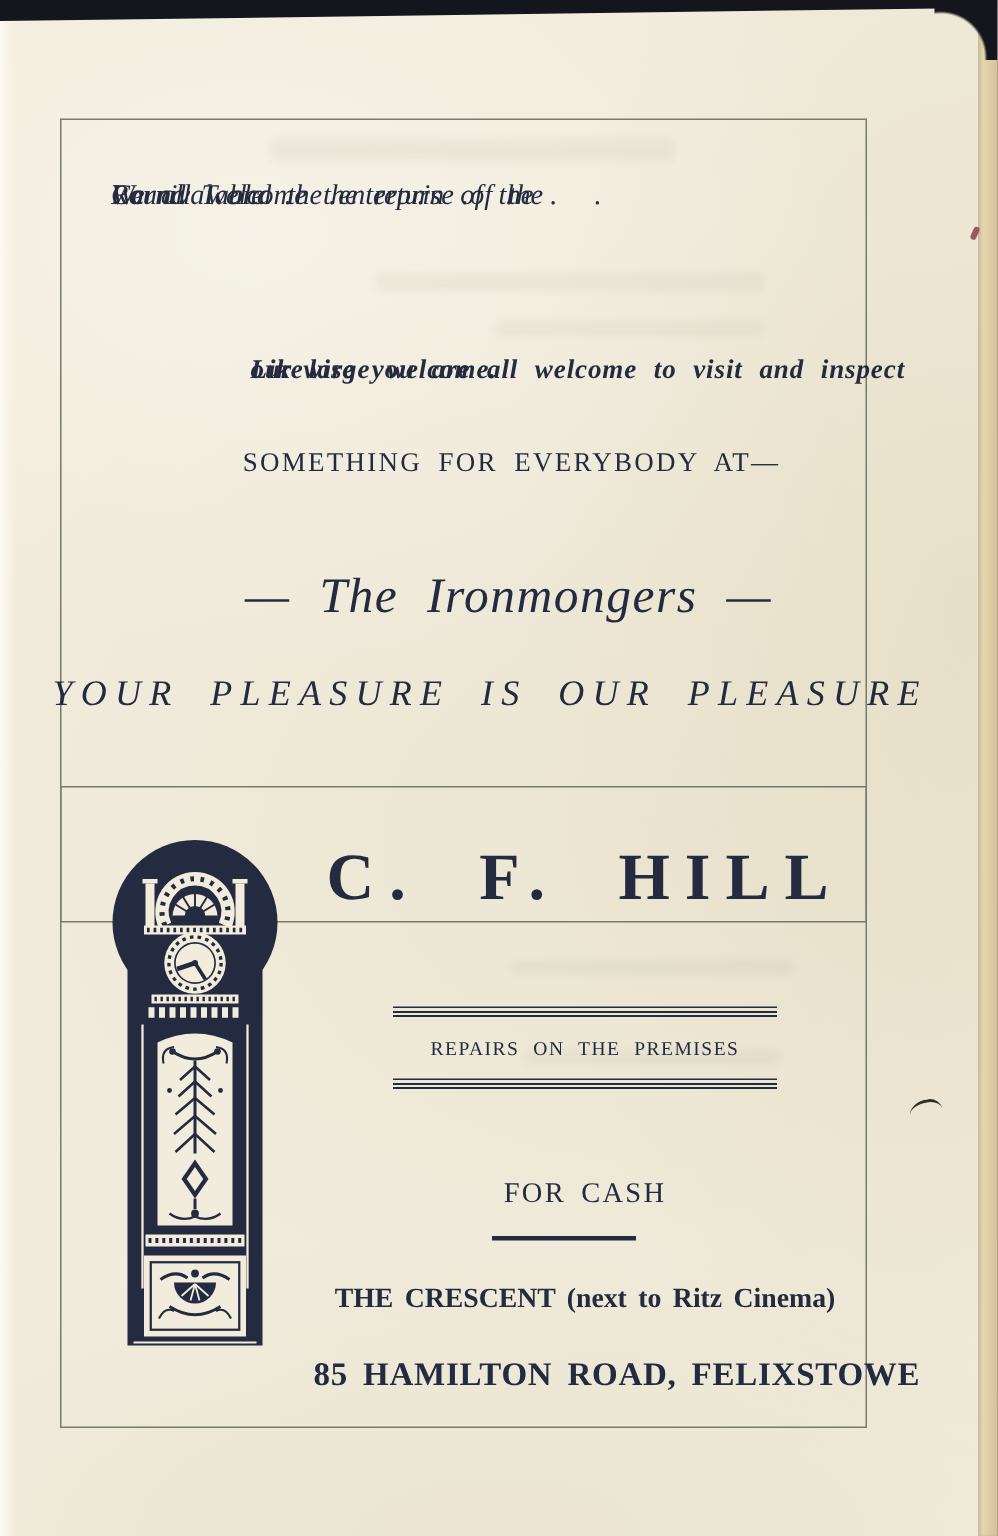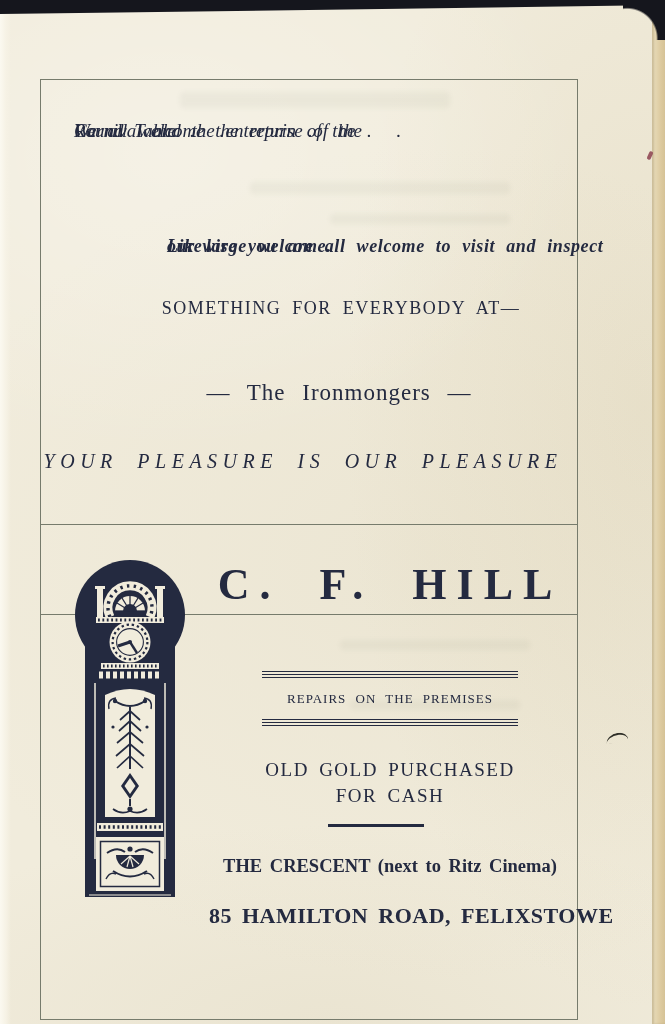--- a/index.html
+++ b/index.html
@@ -27,36 +27,36 @@
   .corner-tr{position:absolute;right:0;top:0;width:42px;height:40px;
     background:radial-gradient(circle at 10% 96%, rgba(0,0,0,0) 0 29px, #15161d 31px);}
   .speck-red{position:absolute;left:648px;top:151px;width:4px;height:9px;background:#8c3f4e;
     border-radius:2px;transform:rotate(24deg);opacity:.85;}
   .squiggle{position:absolute;left:606px;top:733px;width:22px;height:8px;
     border-top:2.4px solid #2e2e27;border-radius:60% 40% 0 0/100% 80% 0 0;transform:rotate(-7deg);}
   .ghost{position:absolute;background:#5f6b55;opacity:.055;filter:blur(2.5px);border-radius:4px;}
 
   .ad-box{position:absolute;left:40px;width:538px;border:1.6px solid #767b6c;box-sizing:border-box;}
   #underwoods-box{top:79px;height:536px;}
-  #hill-box{top:524px;height:496px;}
+  #hill-box{top:524px;height:428px;}
   .ad-box *{position:absolute;}
 
   .ink{color:#242a40;}
   .center{left:0;right:0;text-align:center;white-space:nowrap;}
 
   
   .intro{left:33px;top:38px;font-style:italic;font-size:19px;line-height:26px;
     word-spacing:6px;white-space:nowrap;}
   .intro-dots{display:inline-block;position:static;word-spacing:16px;margin-left:14px;letter-spacing:2px;}
   .invite{left:126px;top:152px;font-style:italic;font-weight:bold;font-size:18px;
     line-height:29px;word-spacing:6px;letter-spacing:.6px;white-space:nowrap;}
   .kicker{top:218px;transform:translateX(32px);font-size:18px;letter-spacing:1.5px;word-spacing:5px;}
   .uname{top:244px;transform:translateX(30px);font-size:54px;font-weight:bold;letter-spacing:1px;}
-  .usub{top:300px;transform:translateX(30px);font-size:23px;word-spacing:10px;letter-spacing:1px;}
-  .uslogan{top:370px;transform:translateX(-6px);font-size:20px;font-style:italic;
+  .usub{top:300px;transform:translateX(30px);font-size:33px;font-style:italic;word-spacing:10px;letter-spacing:1px;}
+  .uslogan{top:370px;transform:translateX(-6px);font-size:24px;font-style:italic;
     letter-spacing:5.5px;word-spacing:9px;}
 
   
   .clock-wrap{left:28px;top:34px;width:122px;height:344px;}
   .hill-col{left:168px;top:0;width:362px;height:100%;}
   .hill-col > *{left:0;right:0;text-align:center;white-space:nowrap;}
   .hname{top:34px;font-size:44px;font-weight:bold;letter-spacing:10px;word-spacing:18px;}
   .htrade{top:86px;font-size:27px;font-style:italic;word-spacing:6px;}
   .rule3{left:50%;width:256px;margin-left:-128px;height:7px;
     background-image:linear-gradient(to bottom,#242a40 0 1.2px,rgba(0,0,0,0) 1.2px 2.9px,#242a40 2.9px 4.1px,rgba(0,0,0,0) 4.1px 5.8px,#242a40 5.8px 7px);}
@@ -183,21 +183,20 @@
         <path d="M 85 320 Q 81 312 75 315" fill="none" stroke="#242a40" stroke-width="1.4"></path>
         <line x1="20" y1="336" x2="102" y2="336" stroke="#f1ecdc" stroke-width="1.2"></line>
       </svg>
     </div>
 
     <div class="hill-col">
       <div class="hname">C. F. HILL</div>
       <div class="rule3 rule3a"></div>
       <div class="hrepairs">REPAIRS ON THE PREMISES</div>
       <div class="rule3 rule3b"></div>
-      <div class="hgold1">OLD GOLD PURCHASED</div>
       <div class="hgold2">FOR CASH</div>
       <div class="shortrule"></div>
       <div class="haddr1">THE CRESCENT (next to Ritz Cinema)</div>
       <div class="haddr2">85 HAMILTON ROAD, FELIXSTOWE</div>
     </div>
   </div>
 
   <div class="edge-left"></div>
   <div class="edge-right"></div>
   <div class="top-band"></div>

